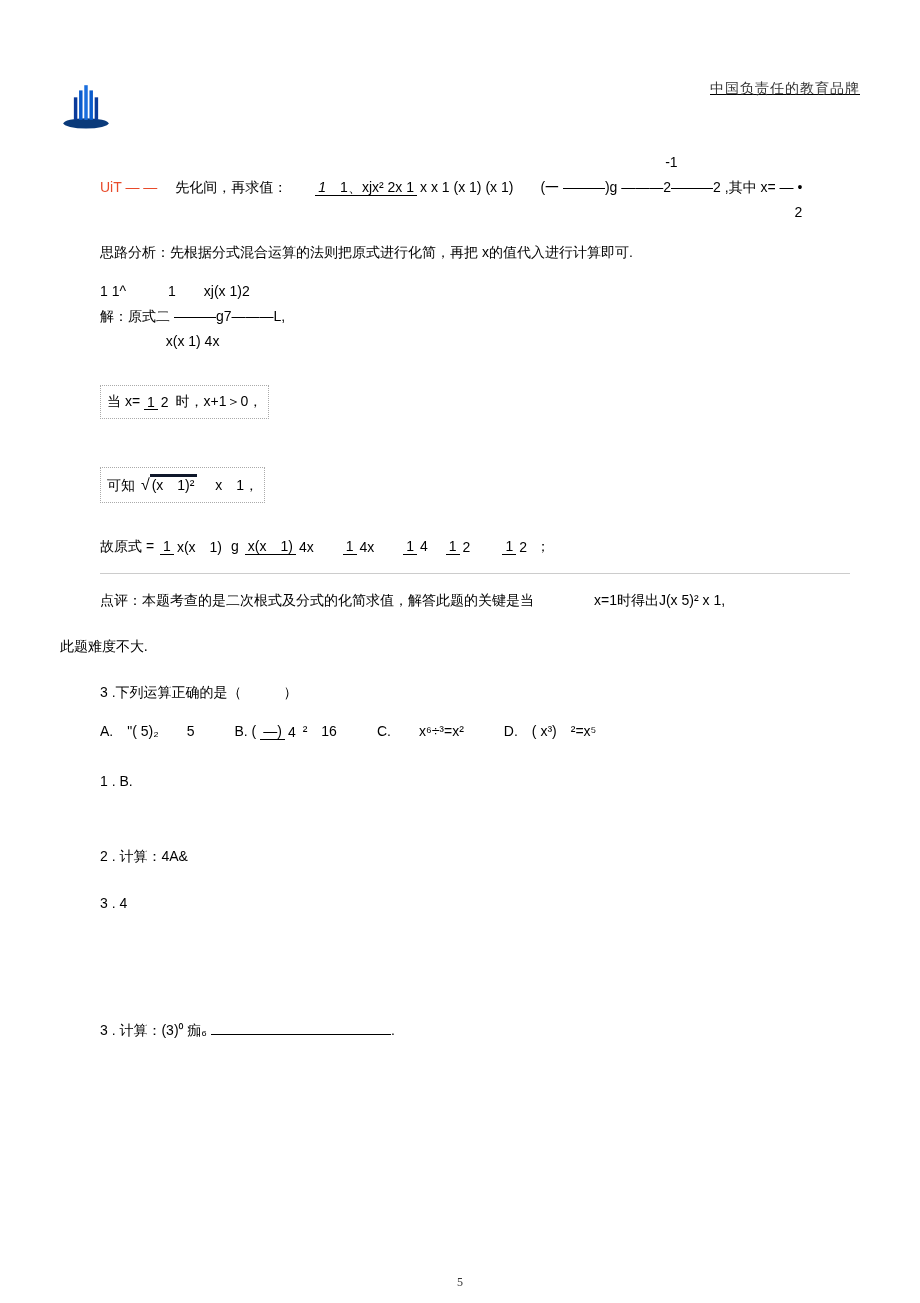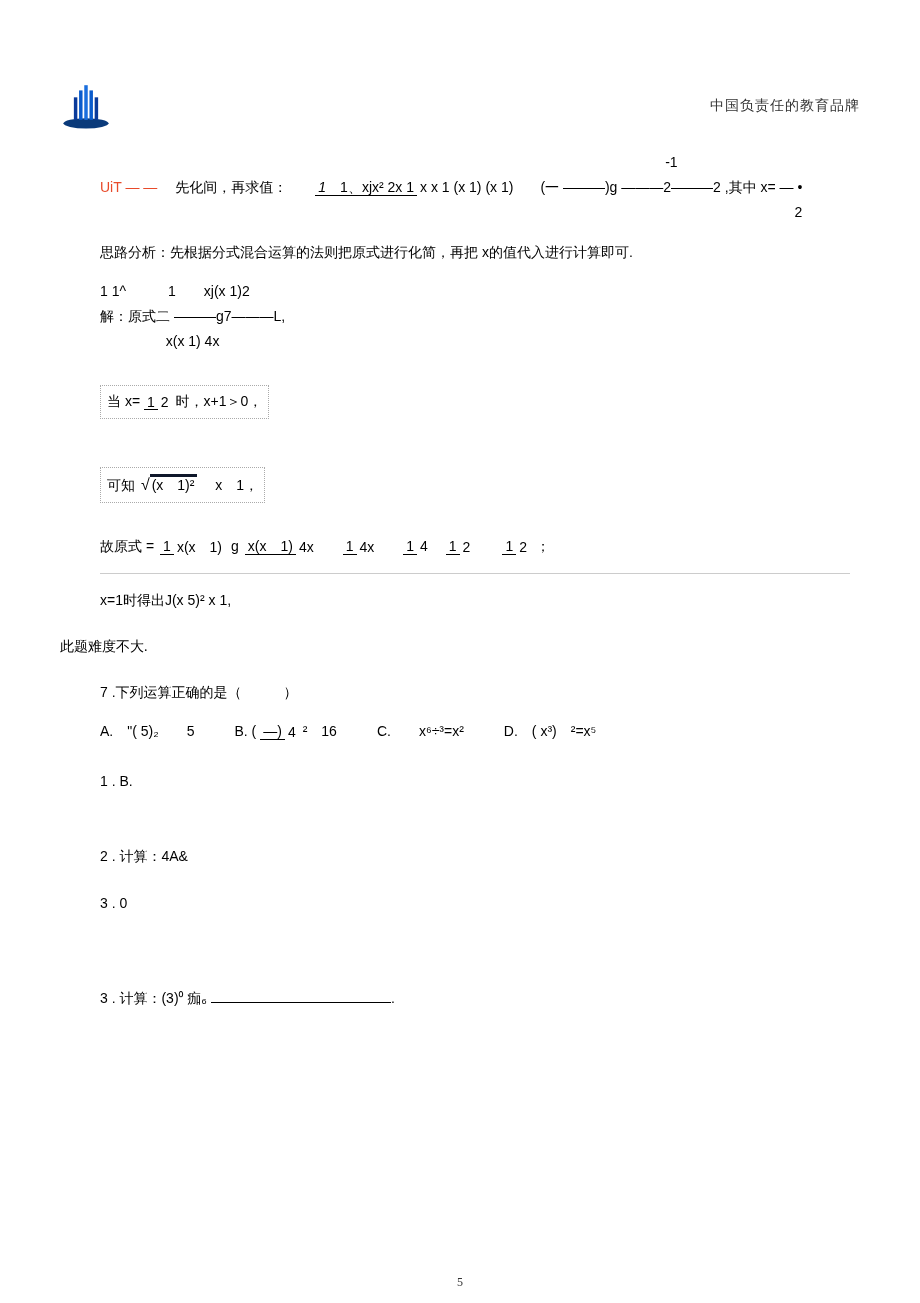--- a/index.html
+++ b/index.html
@@ -12,22 +12,22 @@
       color: #000;
     }
     .page {
       padding: 80px 60px 40px 60px;
       position: relative;
       min-height: 1200px;
     }
     .header-row {
       display: flex;
       justify-content: space-between;
-      align-items: center;
       margin-bottom: 18px;
+      text-decoration: underline;
     }
     .logo {
       width: 52px;
       height: 52px;
       position: relative;
     }
     .logo svg { width: 100%; height: 100%; }
     .brand-text {
       color: #333;
       font-size: 14px;
@@ -207,46 +207,47 @@
       <span>　</span>
       <span class="frac">
         <span class="num">1</span>
         <span class="den">2</span>
       </span>
       <span>；</span>
     </div>
     <hr class="hr">
 
     <div class="row" style="display:flex;gap:60px">
+      <span>点评：本题考查的是二次根式及分式的化简求值，解答此题的关键是当</span>
       <span>x=1时得出J(x 5)² x 1,</span>
     </div>
 
     <div class="para">此题难度不大.</div>
 
-    <div class="row">7 .下列运算正确的是（　　　）</div>
+    <div class="row">3 .下列运算正确的是（　　　）</div>
     <div class="row opts">
       <span>A.　"( 5)₂　　5</span>
       <span style="display:inline-flex;align-items:center;gap:4px">
         <span>B. (</span>
         <span class="frac">
           <span class="num">—)</span>
           <span class="den">4</span>
         </span>
         <span>²　16</span>
       </span>
       <span>C.　　x⁶÷³=x²</span>
       <span>D.　( x³)　²=x⁵</span>
     </div>
     <div class="row" style="margin-top:24px">1 . B.</div>
 
     <div class="row" style="margin-top:50px">
       <span>2 . 计算：4A&amp;</span>
     </div>
-    <div class="row" style="margin-top:22px">3 . 0</div>
-
-    <div class="row" style="margin-top:70px">
+    <div class="row" style="margin-top:22px">3 . 4</div>
+
+    <div class="row" style="margin-top:102px">
       <span>3 . 计算：(3)⁰ 痂₆ </span><span class="fill"></span><span>.</span>
     </div>
 
   </div>
 
   <div class="pagenum">5</div>
 </div>
 
 </body></html>

